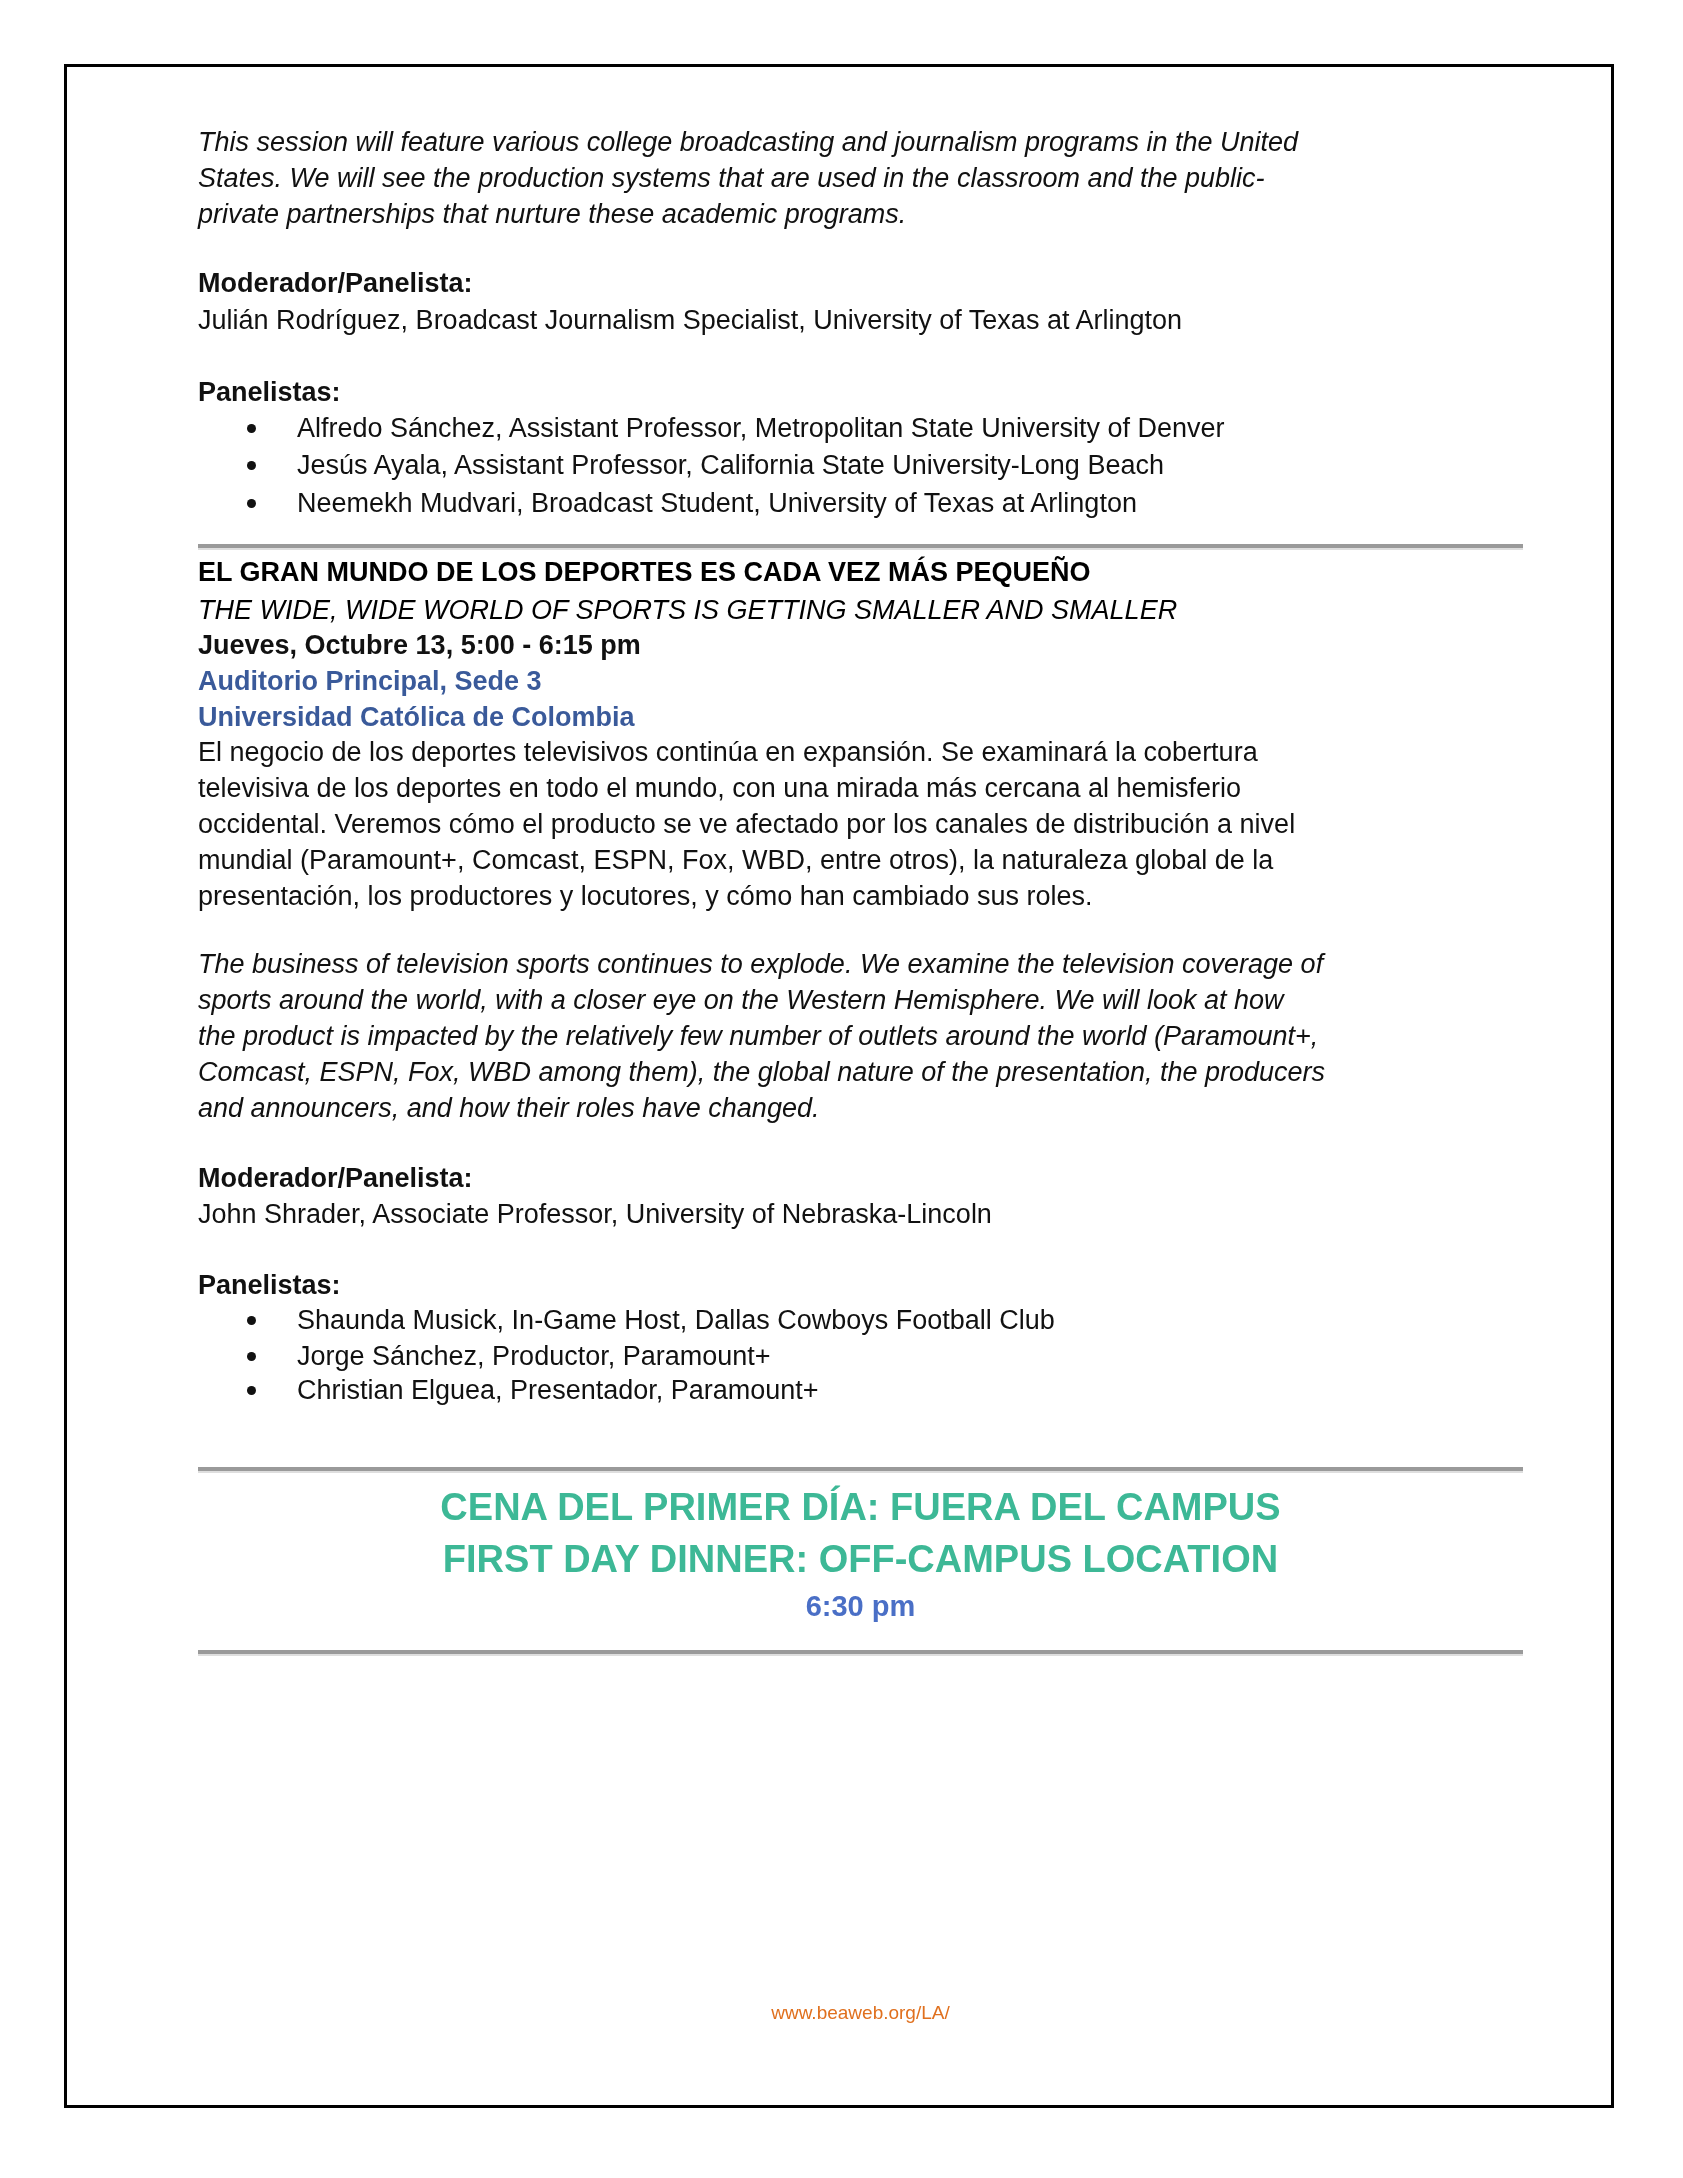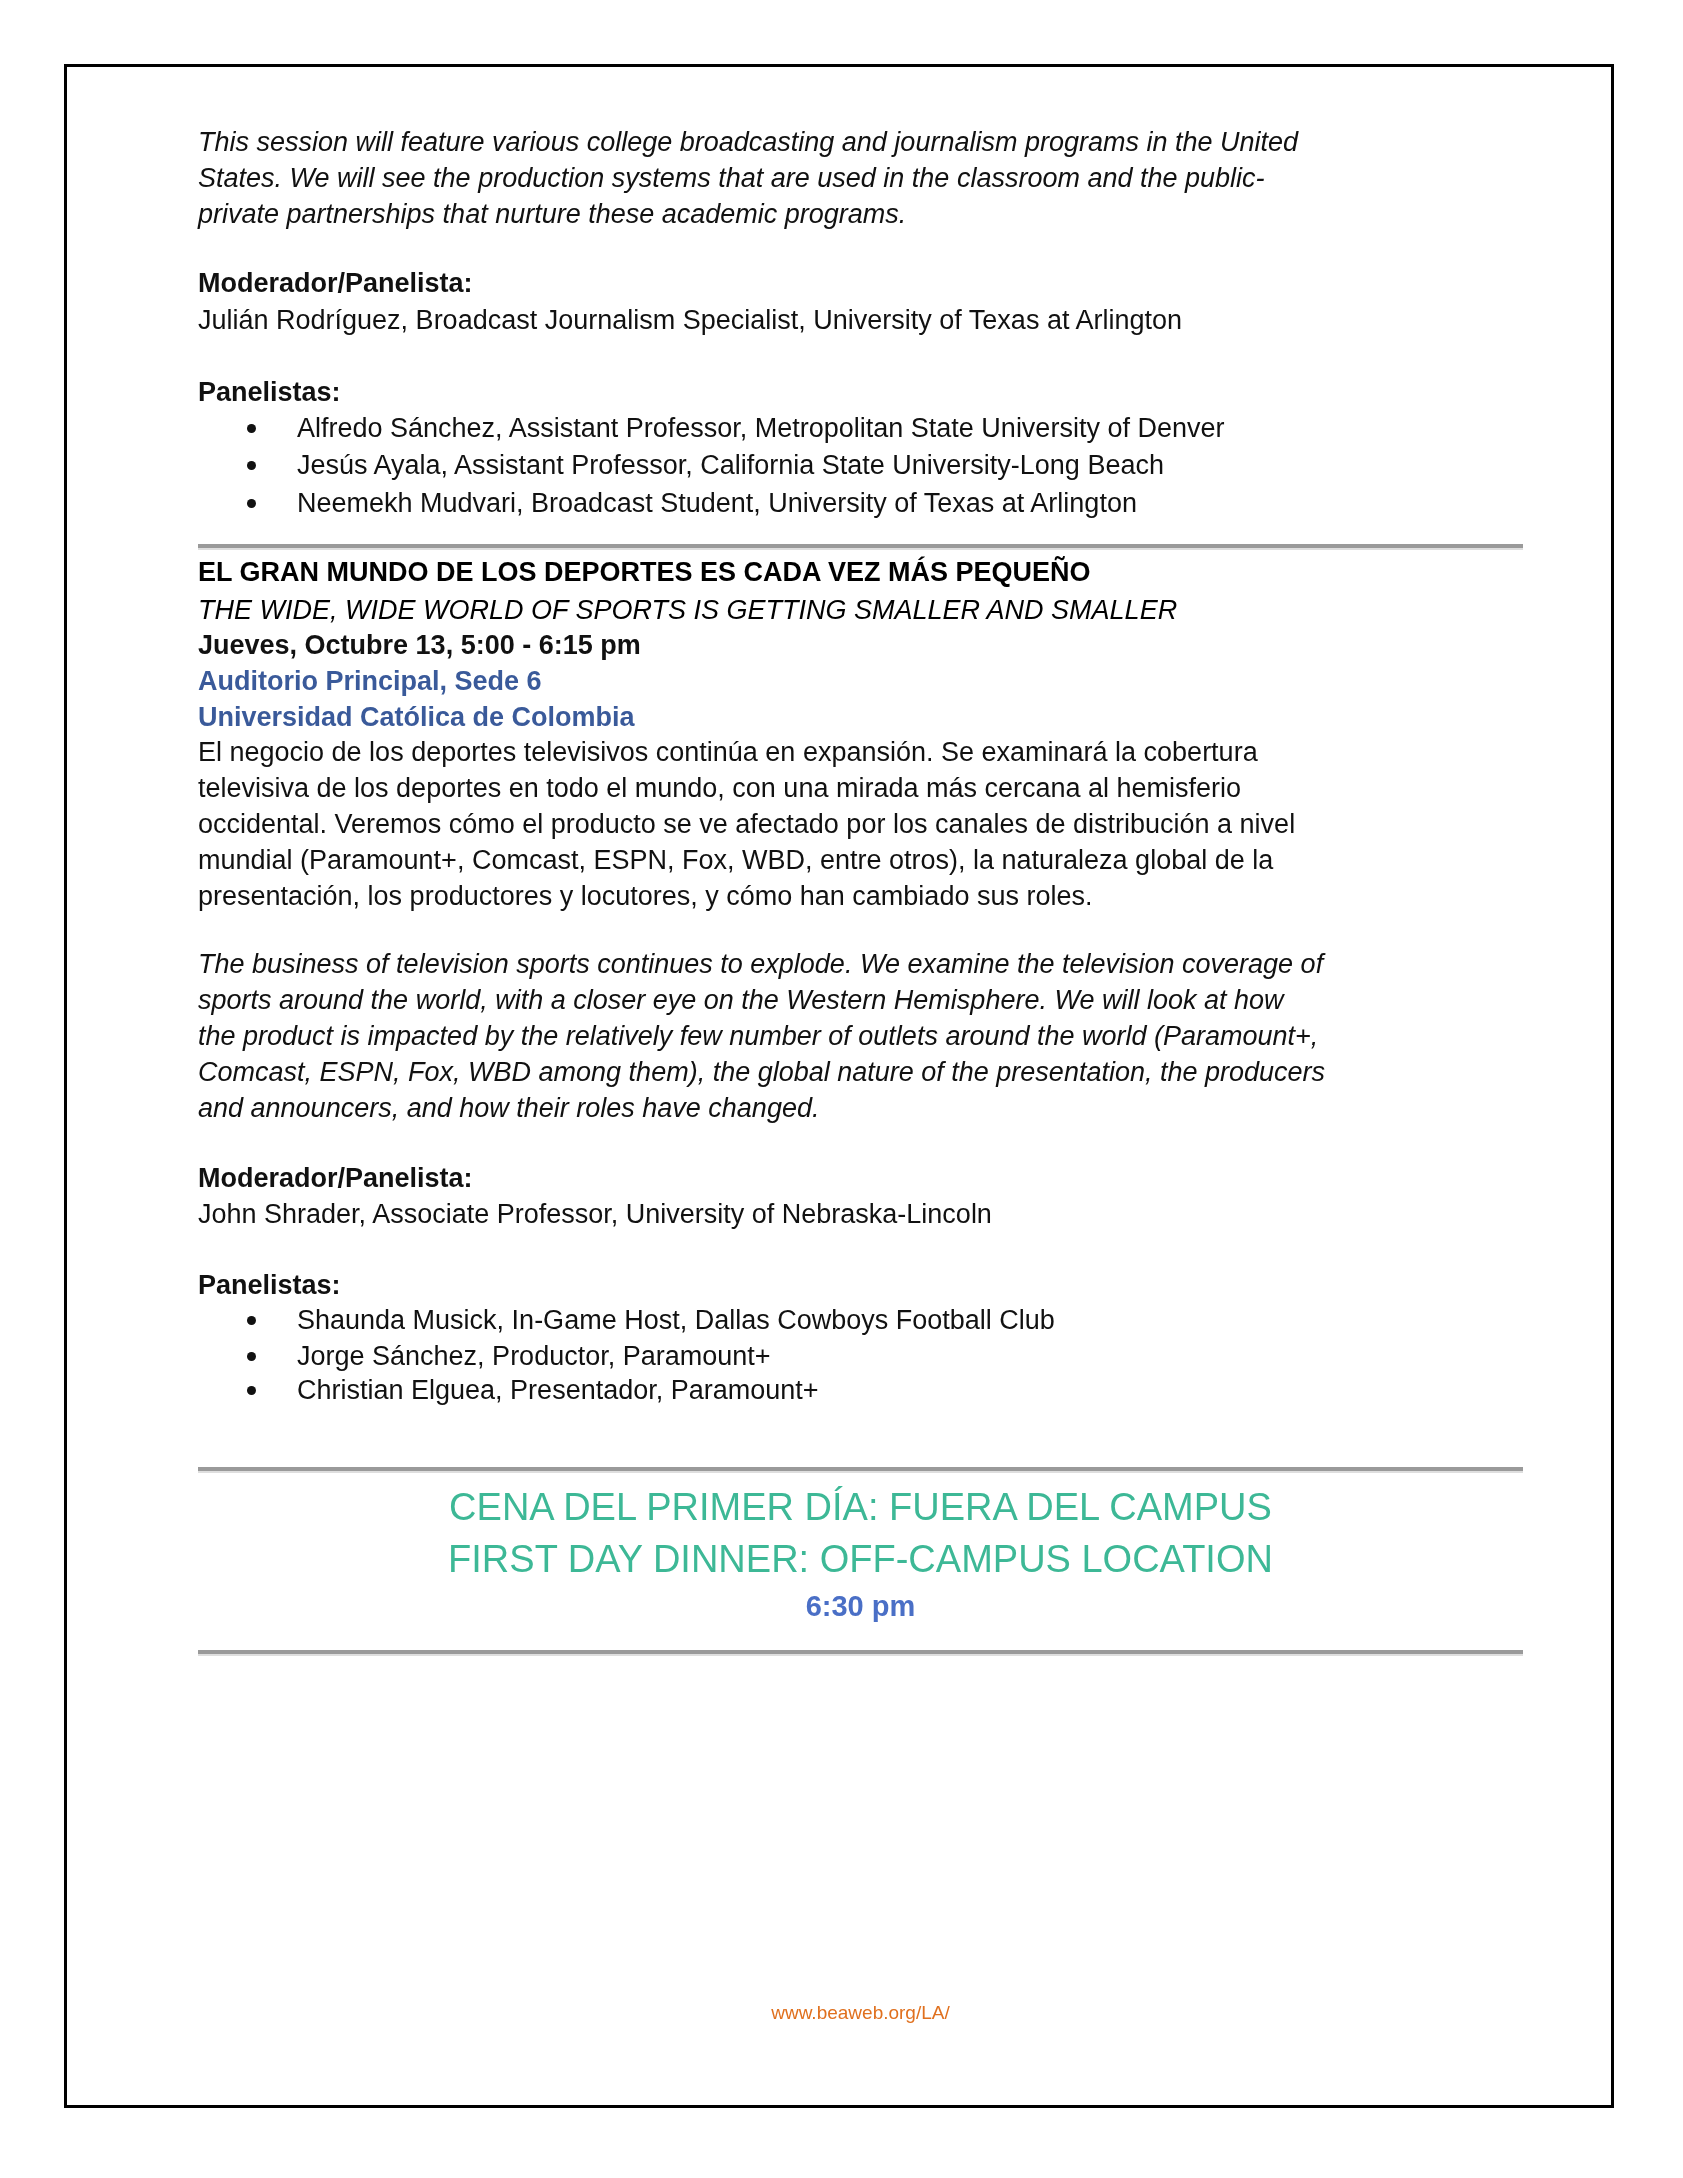--- a/index.html
+++ b/index.html
@@ -11,21 +11,21 @@
   .it { font-style: italic; }
   .b { font-weight: bold; }
   .teal { color: #000000; }
   .blue { color: #3A5A9A; }
   .rule { position: absolute; left: 198px; width: 1325px; height: 4px; background: #9a9a9a;
           border-bottom: 2px solid #dedede; }
   .bullet-row { position: absolute; left: 198px; font-size: 27px; line-height: 36px; white-space: nowrap; }
   .bullet-dot { position: absolute; left: 49px; top: 14px; width: 9px; height: 9px; border-radius: 50%; background: #111; }
   .bullet-text { position: absolute; left: 99px; top: 0; }
   .center { position: absolute; left: 198px; width: 1325px; text-align: center; white-space: nowrap; }
-  .dinner-title { font-size: 38px; line-height: 48px; font-weight: normal; color: #3DB896; }
+  .dinner-title { font-size: 38px; line-height: 48px; font-weight: bold; color: #3DB896; }
   .dinner-time { font-size: 29px; line-height: 36px; font-weight: bold; color: #4A6FC6; }
   .footer-url { font-size: 19px; line-height: 36px; color: #E0701E; }
   .para { position: absolute; left: 198px; width: 1332px; font-size: 27px; line-height: 36px; }
   .para span { display: block; white-space: nowrap; }
 </style>
 </head>
 <body>
 
 <div class="page-border"></div>
 
@@ -50,21 +50,21 @@
 <div class="bullet-row" style="top:485px;">
   <span class="bullet-dot"></span>
   <span class="bullet-text">Neemekh Mudvari, Broadcast Student, University of Texas at Arlington</span>
 </div>
 
 <div class="rule" style="top:544px;"></div>
 
 <div class="line b teal" style="top:554px;">EL GRAN MUNDO DE LOS DEPORTES ES CADA VEZ MÁS PEQUEÑO</div>
 <div class="line it teal" style="top:592px;">THE WIDE, WIDE WORLD OF SPORTS IS GETTING SMALLER AND SMALLER</div>
 <div class="line b" style="top:627px;">Jueves, Octubre 13, 5:00 - 6:15 pm</div>
-<div class="line b blue" style="top:663px;">Auditorio Principal, Sede 6</div>
+<div class="line b blue" style="top:663px;">Auditorio Principal, Sede 3</div>
 <div class="line b blue" style="top:699px;">Universidad Católica de Colombia</div>
 
 <div class="para" style="top:734px;">
   <span>El negocio de los deportes televisivos continúa en expansión. Se examinará la cobertura</span>
   <span>televisiva de los deportes en todo el mundo, con una mirada más cercana al hemisferio</span>
   <span>occidental. Veremos cómo el producto se ve afectado por los canales de distribución a nivel</span>
   <span>mundial (Paramount+, Comcast, ESPN, Fox, WBD, entre otros), la naturaleza global de la</span>
   <span>presentación, los productores y locutores, y cómo han cambiado sus roles.</span>
 </div>
 

